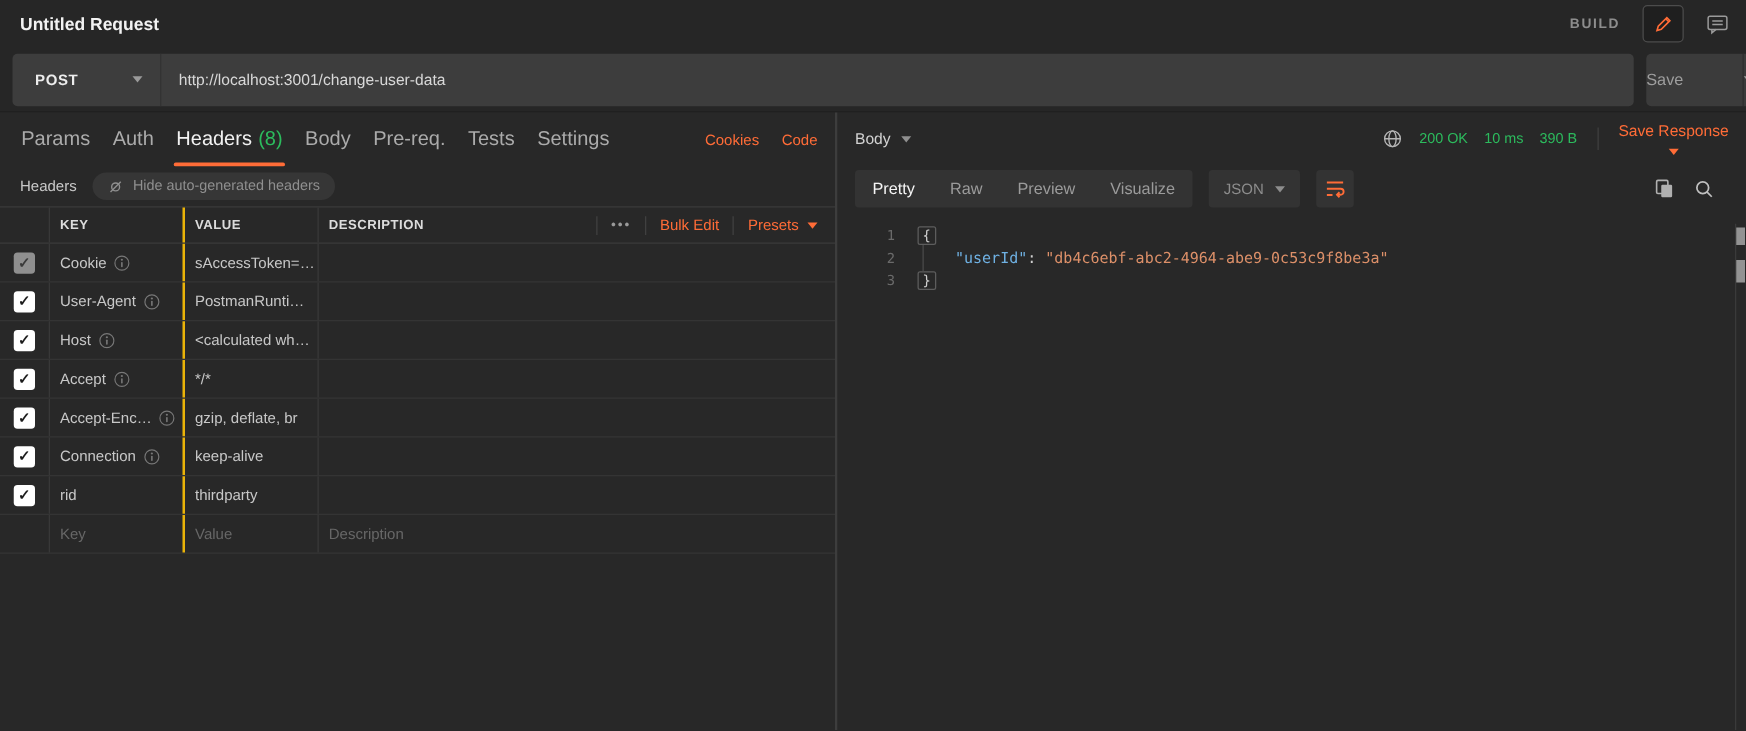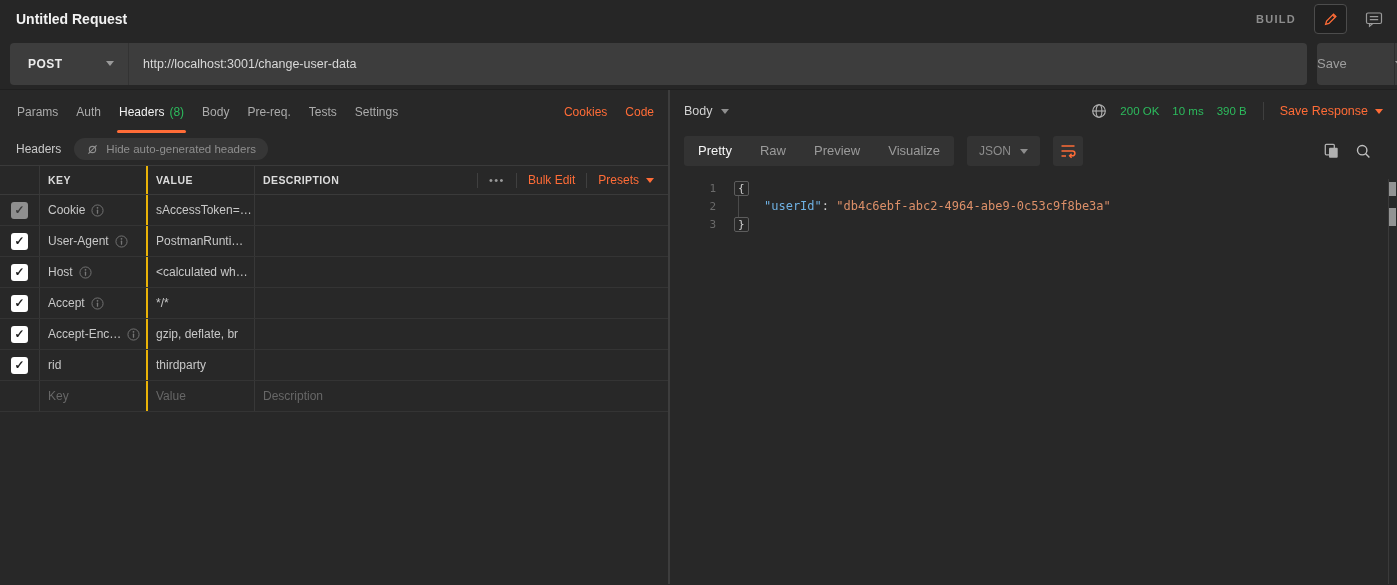--- a/index.html
+++ b/index.html
@@ -36,21 +36,21 @@
   .save-main { flex:1; display:flex; align-items:center; justify-content:center; font-size:13px; }
   .save-caret { width:28px; border-left:1px solid #2e2e2e; display:flex; align-items:center; justify-content:center; }
 
   
   .workspace { display:flex; height:494px; }
   .left-pane { width:670px; border-right:2px solid #3d3d3d; background:#282828; display:flex; flex-direction:column; }
   .right-pane { flex:1; position:relative; background:#282828; }
 
   
   .req-tabs { height:43px; display:flex; align-items:center; padding:0 14px 0 8px; }
-  .rtab { padding:0 9px; font-size:12px; color:#ababab; height:100%; display:flex; align-items:center;
+  .rtab { padding:0 9px; font-size:16px; color:#ababab; height:100%; display:flex; align-items:center;
           position:relative; cursor:pointer; }
   .rtab.active { color:#f2f2f2; }
   .rtab.active::after { content:""; position:absolute; left:7px; right:7px; bottom:0; height:3px;
                         background:#ff6c37; border-radius:2px; }
   .tab-count { color:#2cbb5d; margin-left:5px; }
   .link-group { margin-left:auto; display:flex; gap:18px; }
   .orange-link { color:#ff6c37; font-size:12px; cursor:pointer; }
 
   .headers-subrow { height:32px; display:flex; align-items:center; padding-left:16px; gap:13px; }
   .subtitle { font-size:12px; color:#c9c9c9; }
@@ -81,21 +81,21 @@
   .checkbox.gray::after { color:#3a3a3a; }
   .placeholder .c-key, .placeholder .c-val, .placeholder .c-desc { color:#676767; }
 
   
   .resp-header { height:42px; display:flex; align-items:center; padding:0 14px; }
   .body-select { display:flex; align-items:center; gap:8px; color:#d2d2d2; font-size:12.5px; cursor:pointer; }
   .body-select .caret { color:#8f8f8f; }
   .status-group { margin-left:auto; display:flex; align-items:center; gap:13px; }
   .green { color:#2cbb5d; font-size:11.5px; }
   .v-div { width:1px; height:18px; background:#3f3f3f; margin:0 3px; }
-  .save-resp { color:#ff6c37; font-size:12.5px; display:flex; align-items:center; gap:7px; cursor:pointer; }
+  .save-resp { color:#ff6c37; font-size:12.5px; display:flex; align-items:center; gap:7px; cursor:pointer;flex-direction:column; }
 
   .resp-tabs { height:38px; display:flex; align-items:center; padding:0 14px; }
   .seg { background:#333333; border-radius:3px; height:30px; display:flex; align-items:center; }
   .seg-tab { padding:0 14px; font-size:13px; color:#9b9b9b; line-height:30px; cursor:pointer; }
   .seg-tab.active { color:#f5f5f5; }
   .fmt-box { margin-left:13px; background:#333333; border-radius:3px; height:30px; display:flex;
              align-items:center; gap:9px; padding:0 12px; color:#8d8d8d; font-size:12px; cursor:pointer; }
   .wrap-box { margin-left:13px; background:#333333; border-radius:3px; width:30px; height:30px;
               display:flex; align-items:center; justify-content:center; cursor:pointer; }
   .right-icons { margin-left:auto; display:flex; align-items:center; gap:17px; margin-right:12px; }
@@ -332,20 +332,41 @@
         </div>
       <div class="c-desc">
           <span></span>
         </div>
     </div>
     <div class="tbl-row">
       <div class="c-check">
           <span class="checkbox"></span>
         </div>
       <div class="c-key">
+          <span>Connection</span>
+        <span style="display:flex;">
+            <svg width="13" height="13" viewBox="0 0 14 14">
+              <circle cx="7" cy="7" r="6" stroke="#777" fill="none"></circle>
+              <circle cx="7" cy="4.1" r=".95" fill="#777"></circle>
+              <rect x="6.3" y="6" width="1.4" height="4.6" rx=".7" fill="#777"></rect>
+            </svg>
+          </span>
+        </div>
+      <div class="c-val">
+          <span>keep-alive</span>
+        </div>
+      <div class="c-desc">
+          <span></span>
+        </div>
+    </div>
+    <div class="tbl-row">
+      <div class="c-check">
+          <span class="checkbox"></span>
+        </div>
+      <div class="c-key">
           <span>rid</span>
         </div>
       <div class="c-val">
           <span>thirdparty</span>
         </div>
       <div class="c-desc">
           <span></span>
         </div>
     </div>
     <div class="tbl-row placeholder">

